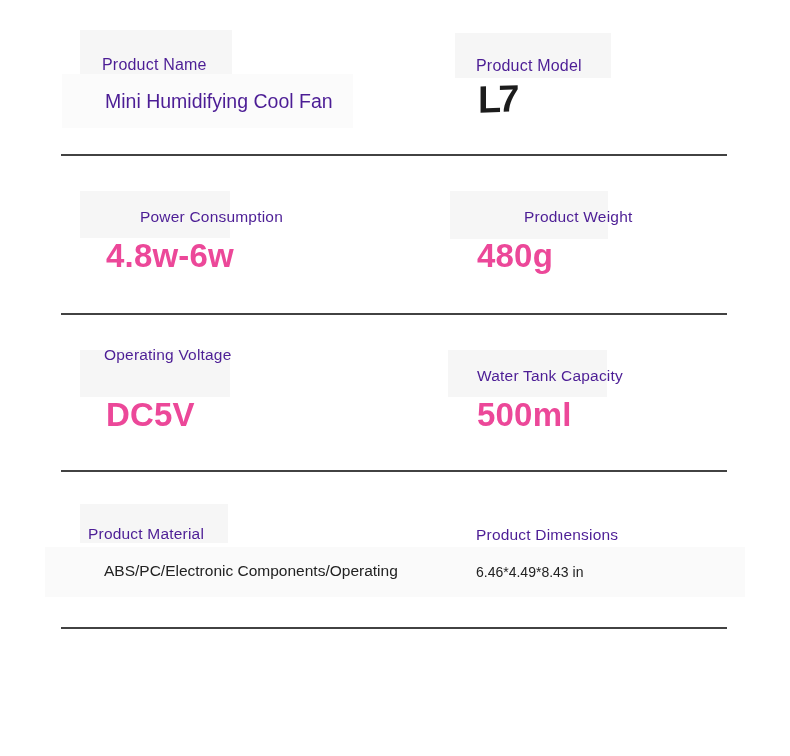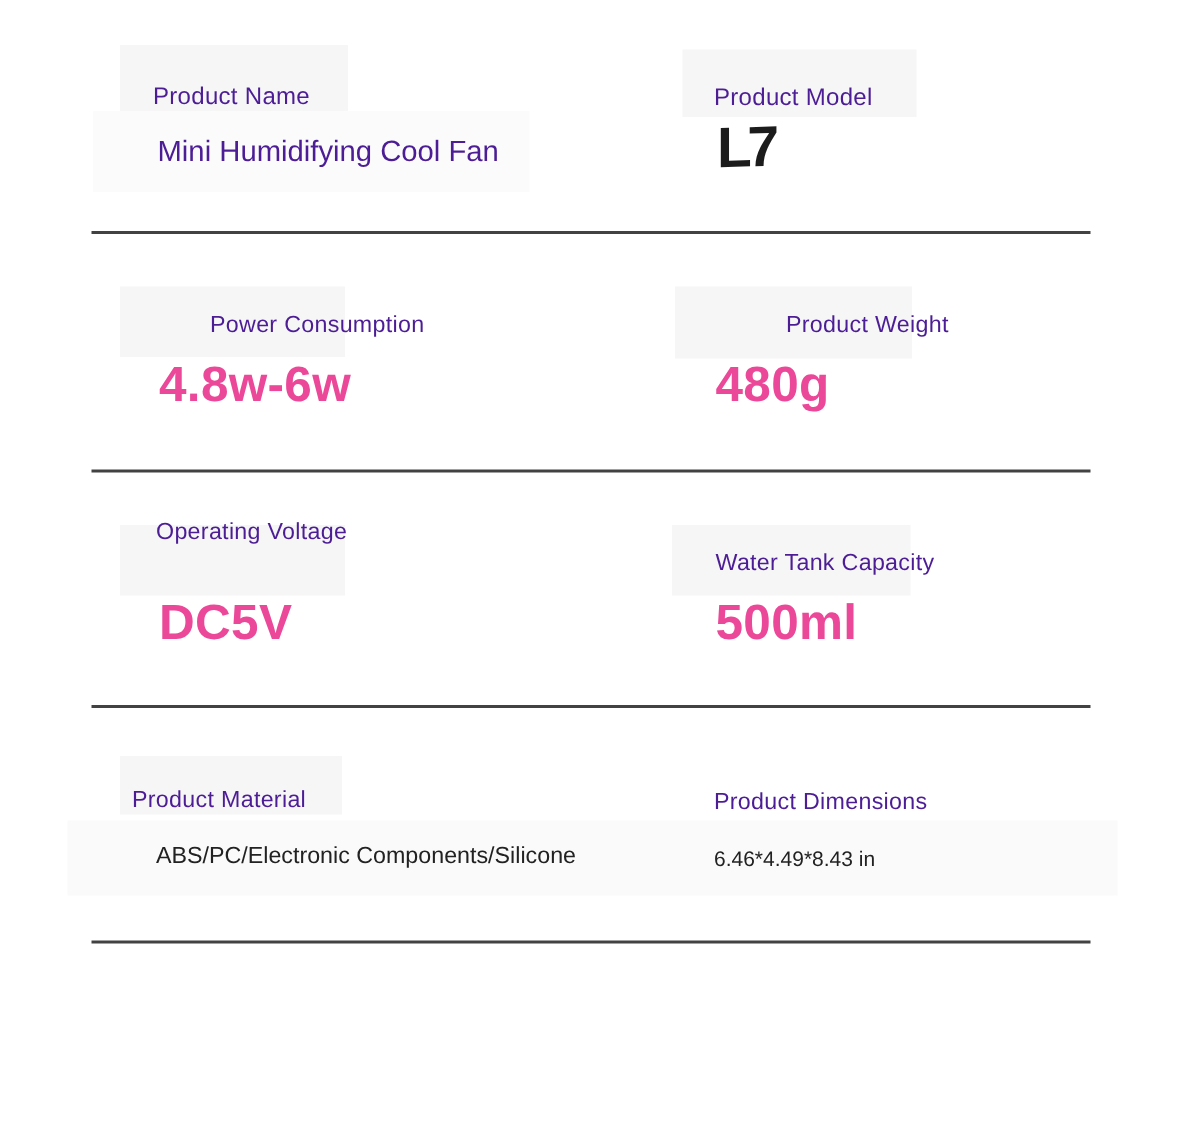--- a/index.html
+++ b/index.html
@@ -96,18 +96,18 @@
   <div class="chip chip-r3r"></div>
   <div class="label label-sm pos-r3l-label">Operating Voltage</div>
   <div class="value-big pos-r3l-value">DC5V</div>
   <div class="label label-sm pos-r3r-label">Water Tank Capacity</div>
   <div class="value-big pos-r3r-value">500ml</div>
   <div class="divider d3"></div>
 
   <div class="chip chip-r4l"></div>
   <div class="band band-r4"></div>
   <div class="label label-sm pos-r4l-label">Product Material</div>
-  <div class="value-plain pos-r4l-value">ABS/PC/Electronic Components/Silicone</div>
+  <div class="value-plain pos-r4l-value">ABS/PC/Electronic Components/Operating</div>
   <div class="label label-sm pos-r4r-label">Product Dimensions</div>
   <div class="value-plain value-plain-sm pos-r4r-value">6.46*4.49*8.43 in</div>
   <div class="divider d4"></div>
 
 </div>
 
 </body></html>

